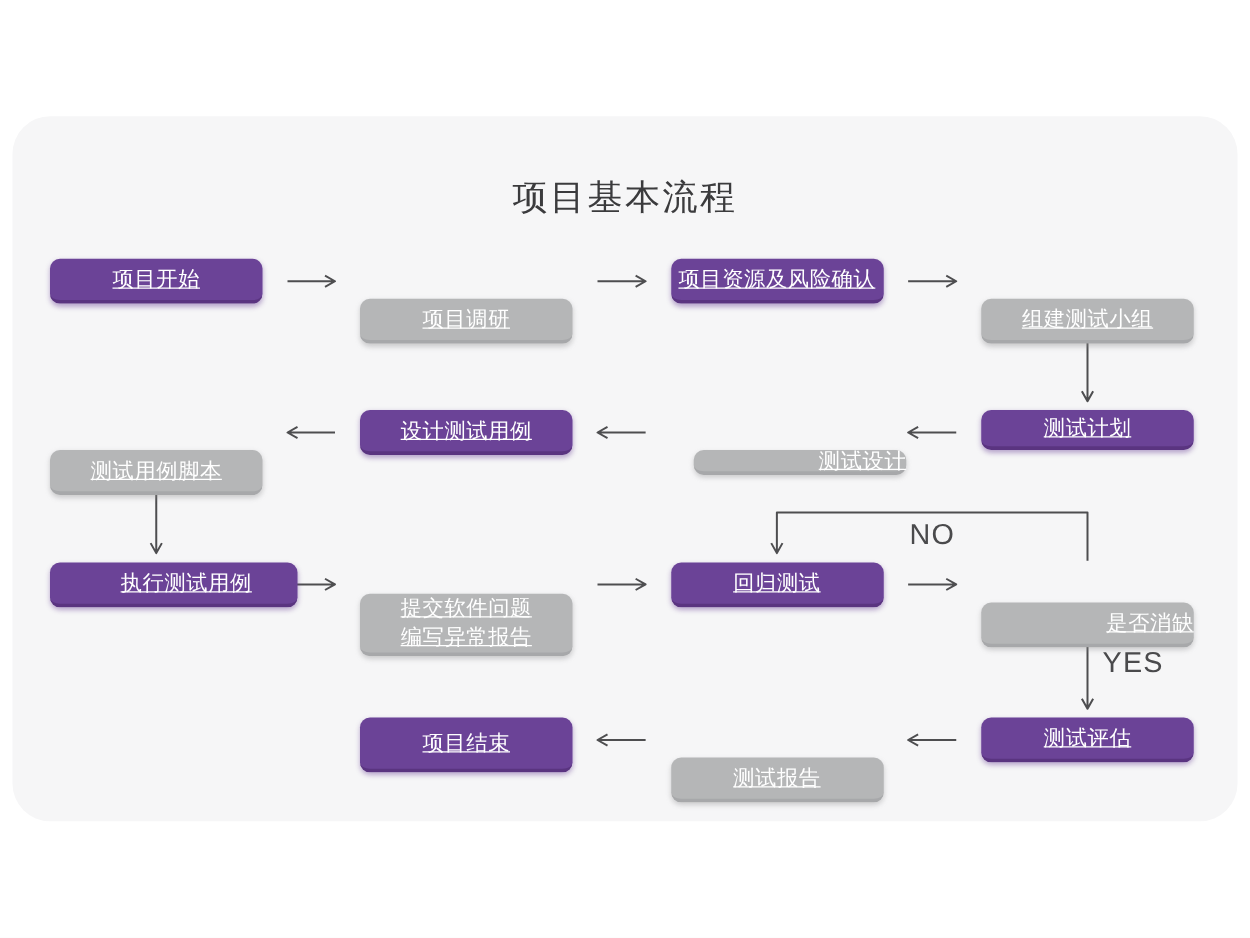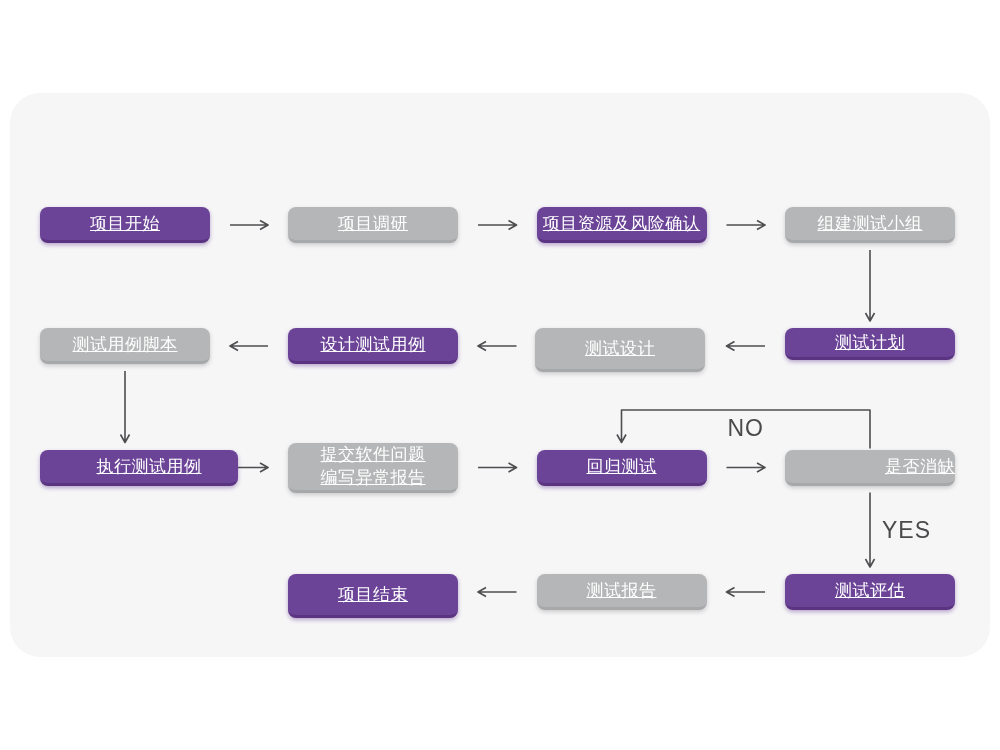--- a/index.html
+++ b/index.html
@@ -47,20 +47,21 @@
   }
   .node.purple {
     background: var(--purple, #6b4397);
     border-bottom: 3px solid var(--purple-edge, #5a3480);
     box-shadow: 0 2px 4px rgba(107, 67, 151, 0.45);
   }
   .node.gray {
     background: var(--gray, #b5b6b7);
     border-bottom: 3px solid var(--gray-edge, #a7a8aa);
     box-shadow: 0 2px 4px rgba(140, 140, 142, 0.40);
+    margin-top: 32px;
   }
   .node .node-line {
     line-height: 23px;
     white-space: nowrap;
   }
   .arrows-layer {
     position: absolute;
     left: 0; top: 0;
     pointer-events: none;
   }
@@ -70,20 +71,21 @@
     font-size: 23px;
     letter-spacing: 1px;
     white-space: nowrap;
   }
 </style>
 </head>
 <body>
 
 <div class="canvas">
   <div class="card"></div>
+  <div class="diagram-title">项目基本流程</div>
   <svg class="arrows-layer" width="1000" height="750" viewBox="0 0 1000 750">
       <path d="M 230 225 L 268 225 M 260 220.5 L 268 225 L 260 229.5" fill="none" stroke="#4e4e50" stroke-width="1.6" stroke-linejoin="round"></path>
       <path d="M 478 225 L 516.5 225 M 508.5 220.5 L 516.5 225 L 508.5 229.5" fill="none" stroke="#4e4e50" stroke-width="1.6" stroke-linejoin="round"></path>
       <path d="M 726.5 225 L 765 225 M 757 220.5 L 765 225 L 757 229.5" fill="none" stroke="#4e4e50" stroke-width="1.6" stroke-linejoin="round"></path>
       <path d="M 870 250 L 870 321 M 865.5 313 L 870 321 L 874.5 313" fill="none" stroke="#4e4e50" stroke-width="1.6" stroke-linejoin="round"></path>
       <path d="M 765 346 L 726.5 346 M 734.5 341.5 L 726.5 346 L 734.5 350.5" fill="none" stroke="#4e4e50" stroke-width="1.6" stroke-linejoin="round"></path>
       <path d="M 516.5 346 L 478 346 M 486 341.5 L 478 346 L 486 350.5" fill="none" stroke="#4e4e50" stroke-width="1.6" stroke-linejoin="round"></path>
       <path d="M 268 346 L 230 346 M 238 341.5 L 230 346 L 238 350.5" fill="none" stroke="#4e4e50" stroke-width="1.6" stroke-linejoin="round"></path>
       <path d="M 125 371 L 125 442.5 M 120.5 434.5 L 125 442.5 L 129.5 434.5" fill="none" stroke="#4e4e50" stroke-width="1.6" stroke-linejoin="round"></path>
       <path d="M 230 467.5 L 268 467.5 M 260 463 L 268 467.5 L 260 472" fill="none" stroke="#4e4e50" stroke-width="1.6" stroke-linejoin="round"></path>
@@ -106,21 +108,21 @@
       </div>
       <div class="node gray" style="left: 785px; top: 207px; width: 170px; height: 36px;">
         <span class="node-line">组建测试小组</span>
       </div>
       <div class="node gray" style="left: 40px; top: 328px; width: 170px; height: 36px;">
         <span class="node-line">测试用例脚本</span>
       </div>
       <div class="node purple" style="left: 288px; top: 328px; width: 170px; height: 36px;">
         <span class="node-line">设计测试用例</span>
       </div>
-      <div class="node gray" style="left: 535px; top: 328px; width: 170px; height: 44px;">
+      <div class="node gray" style="left: 555px; top: 328px; width: 170px; height: 20px; align-items: flex-end;">
         <span class="node-line">测试设计</span>
       </div>
       <div class="node purple" style="left: 785px; top: 328px; width: 170px; height: 32px;">
         <span class="node-line">测试计划</span>
       </div>
       <div class="node purple" style="left: 40px; top: 449.5px; width: 198px; height: 36px; padding-left: 20px;">
         <span class="node-line">执行测试用例</span>
       </div>
       <div class="node gray" style="left: 288px; top: 442.5px; width: 170px; height: 50px;">
         <span class="node-line">提交软件问题</span>

